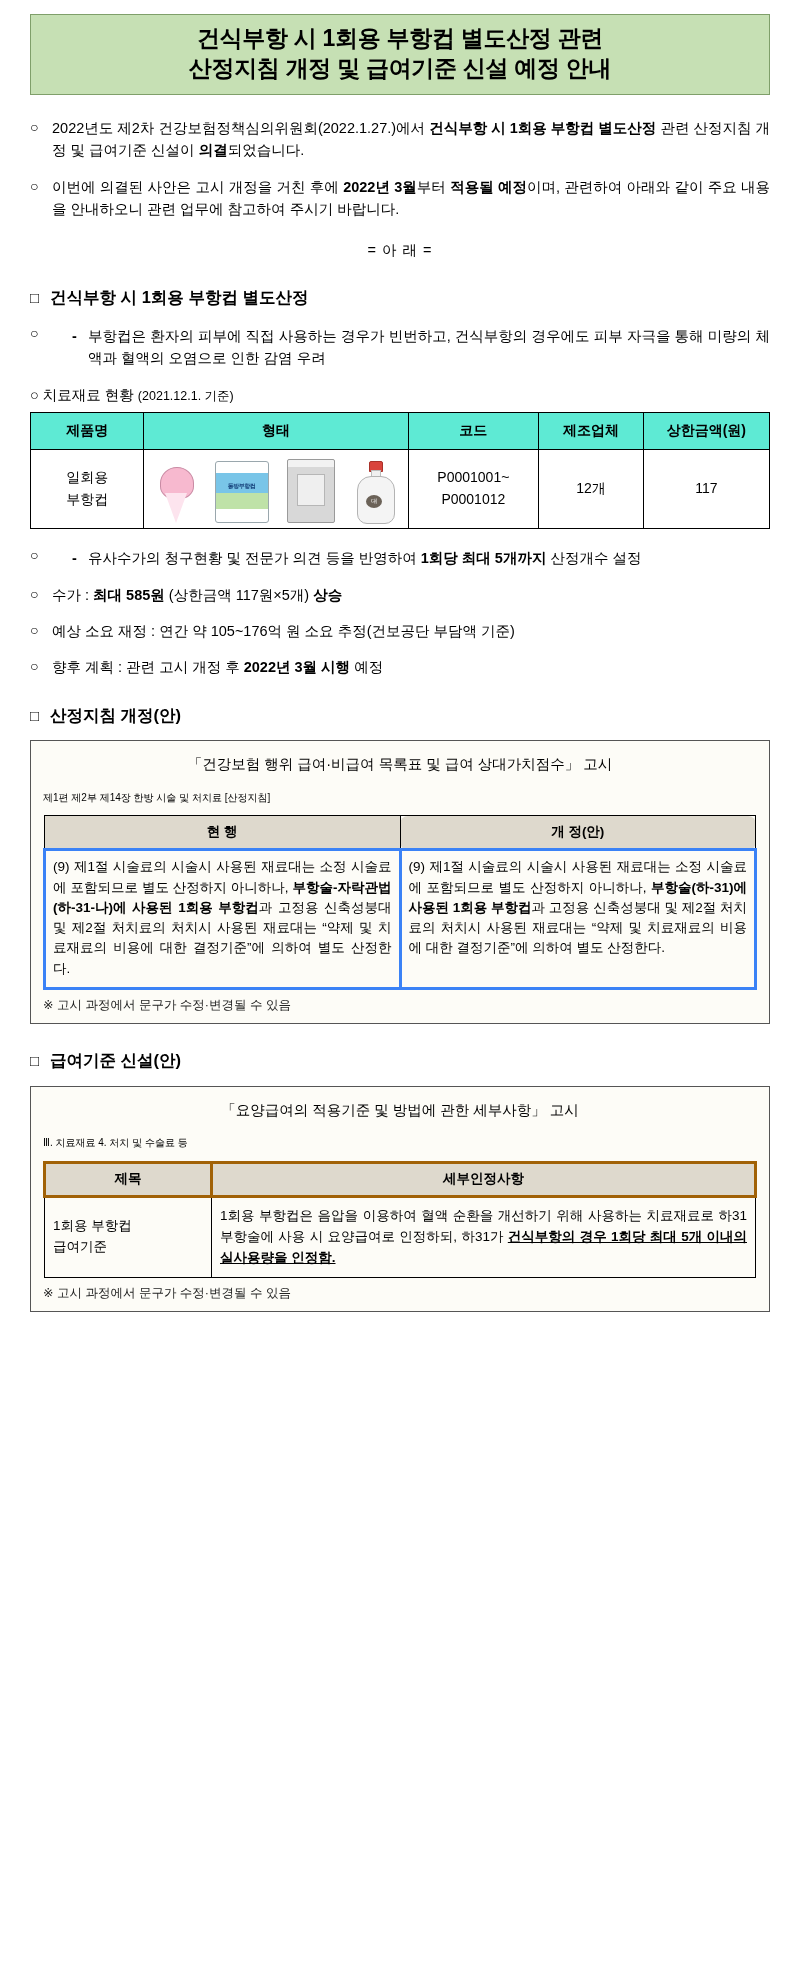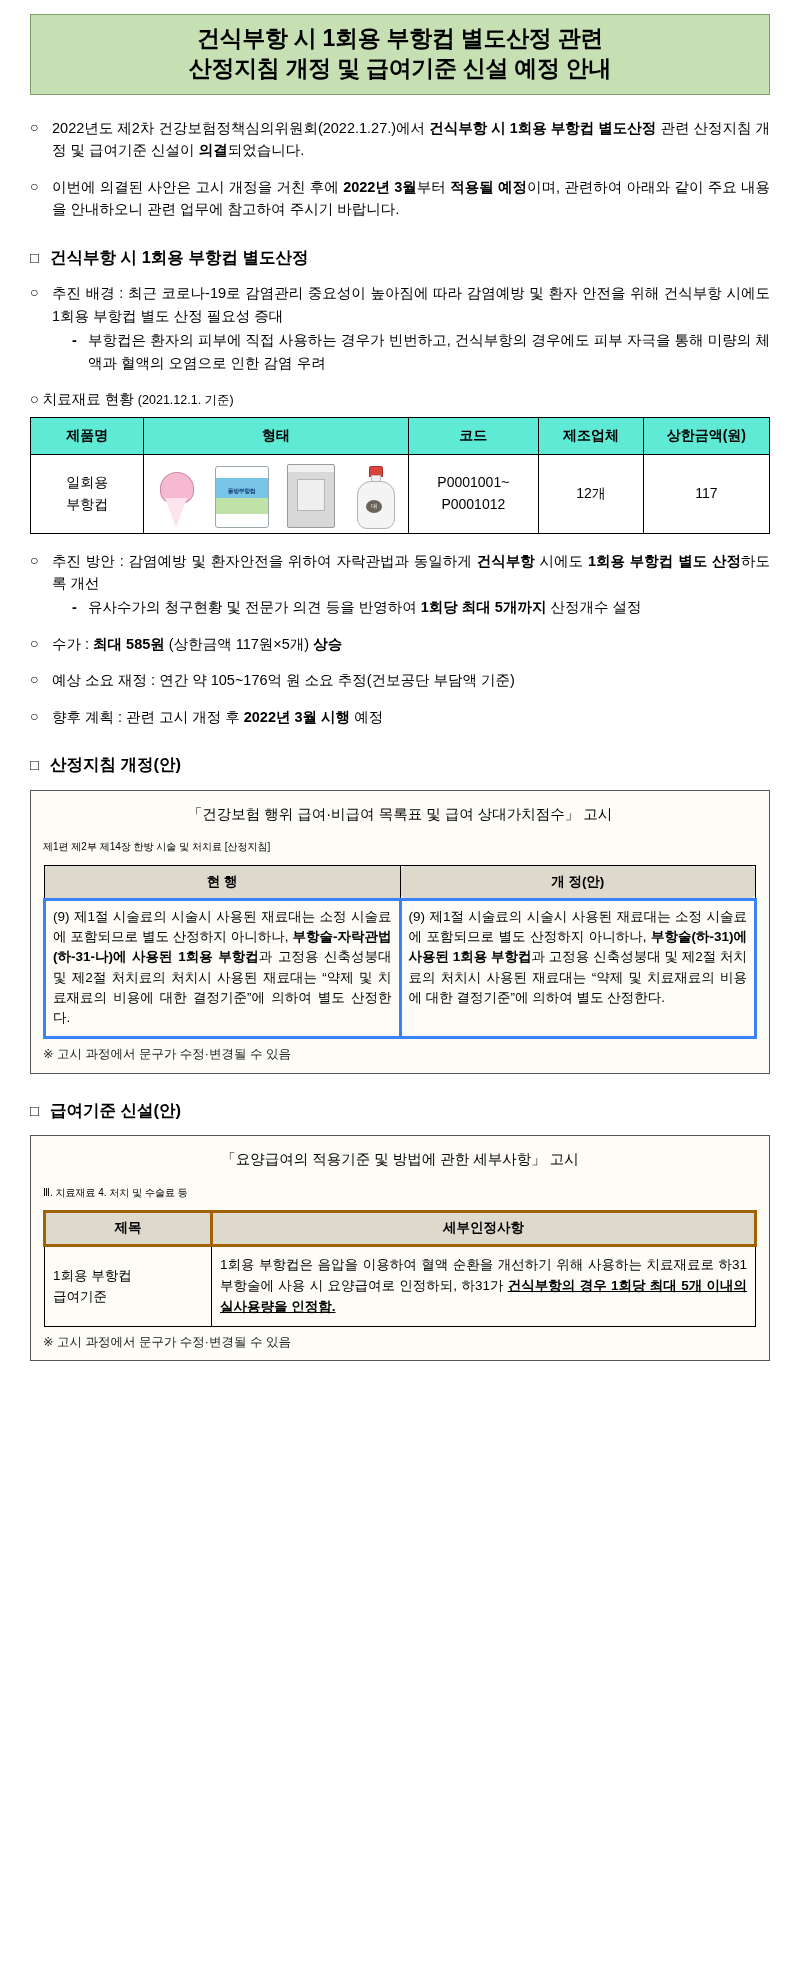--- a/index.html
+++ b/index.html
@@ -286,30 +286,30 @@
     </div>
   </div>
 
   <div class="bullet-row">
     <div class="bullet-mark">○</div>
     <div class="bullet-body">
       <span>이번에 의결된 사안은 고시 개정을 거친 후에 </span><b>2022년 3월</b><span>부터 </span><b>적용될 예정</b><span>이며, 관련하여 아래와 같이 주요 내용을 안내하오니 관련 업무에 참고하여 주시기 바랍니다.</span>
     </div>
   </div>
 
+  <div class="center-note">= 아 래 =</div>
 
   <div class="section-head">
     <div class="sq">□</div>
     <div class="txt">건식부항 시 1회용 부항컵 별도산정</div>
   </div>
 
   <div class="bullet-row">
     <div class="bullet-mark">○</div>
     <div class="bullet-body">
-      <div>추진 배경 : 최근 코로나-19로 감염관리 중요성이 높아짐에 따라 감염예방 및 환자 안전을 위해 건식부항 시에도 1회용 부항컵 별도 산정 필요성 증대</div>
       <div class="sub-row">
         <div class="sub-mark">-</div>
         <div class="sub-body">부항컵은 환자의 피부에 직접 사용하는 경우가 빈번하고, 건식부항의 경우에도 피부 자극을 통해 미량의 체액과 혈액의 오염으로 인한 감염 우려</div>
       </div>
     </div>
   </div>
 
   <div class="bullet-row" style="margin-bottom:2px;">
     <div class="bullet-body">
       <span>○  치료재료 현황</span>
@@ -359,23 +359,20 @@
         </td>
         <td>12개</td>
         <td>117</td>
       </tr>
     </tbody>
   </table>
 
   <div class="bullet-row">
     <div class="bullet-mark">○</div>
     <div class="bullet-body">
-      <div>
-        <span>추진 방안 : 감염예방 및 환자안전을 위하여 자락관법과 동일하게 </span><b>건식부항</b><span> 시에도 </span><b>1회용 부항컵 별도 산정</b><span>하도록 개선</span>
-      </div>
       <div class="sub-row">
         <div class="sub-mark">-</div>
         <div class="sub-body">
           <span>유사수가의 청구현황 및 전문가 의견 등을 반영하여 </span><b>1회당 최대 5개까지</b><span> 산정개수 설정</span>
         </div>
       </div>
     </div>
   </div>
 
   <div class="bullet-row">

